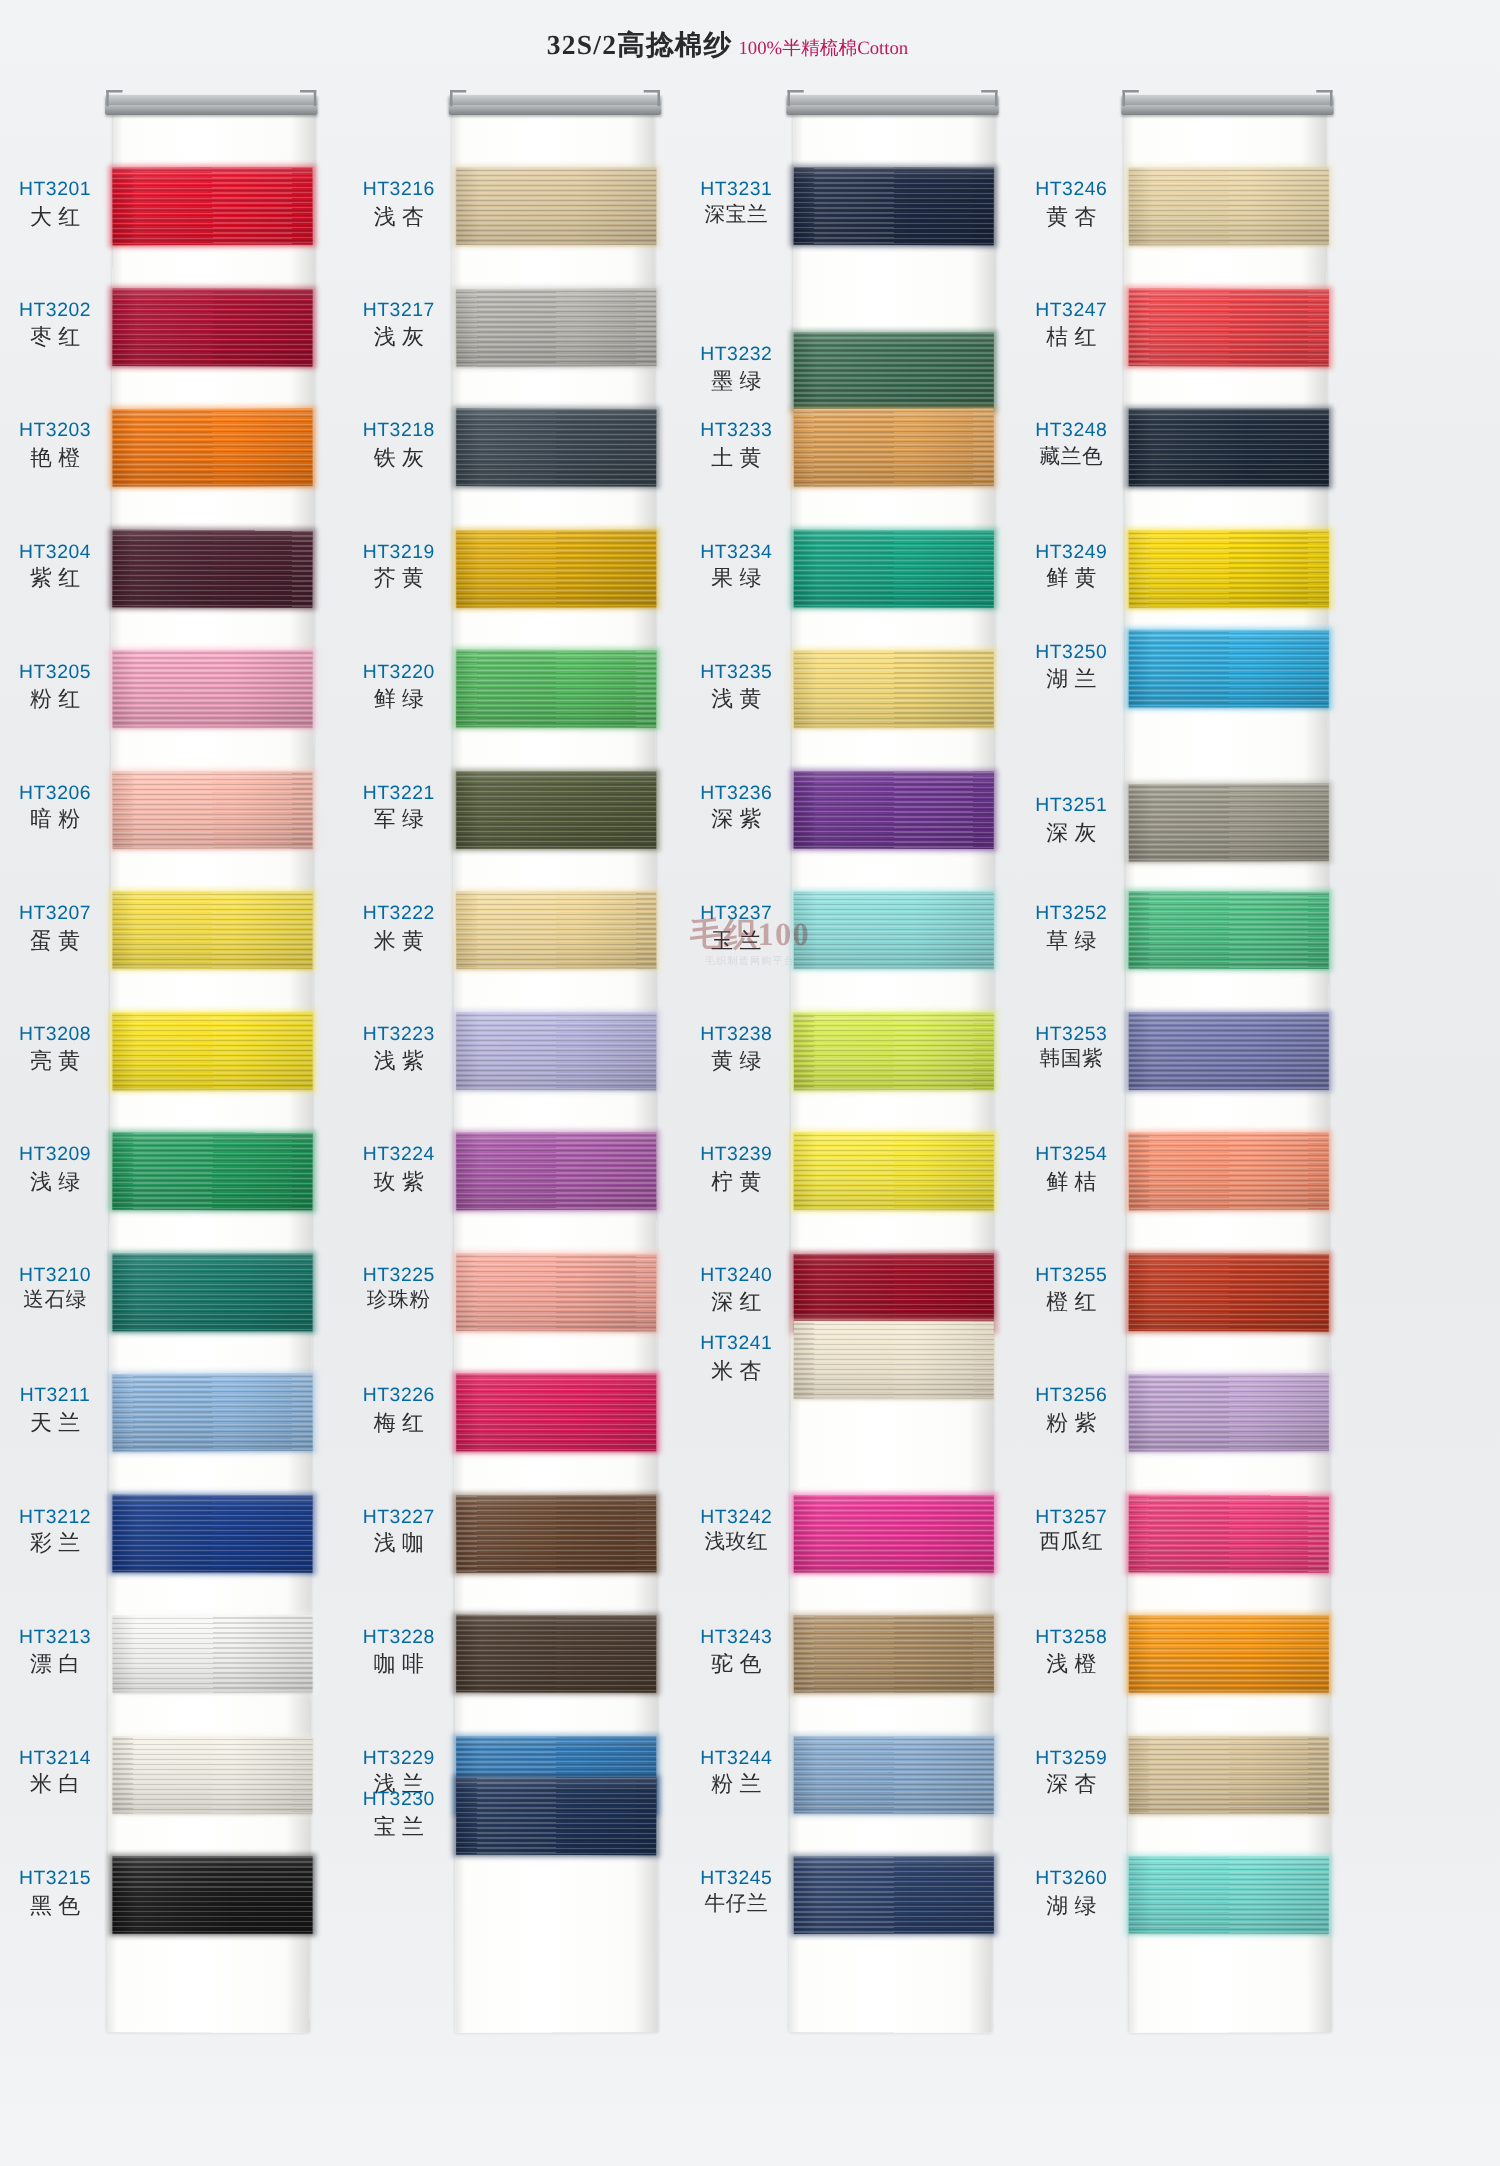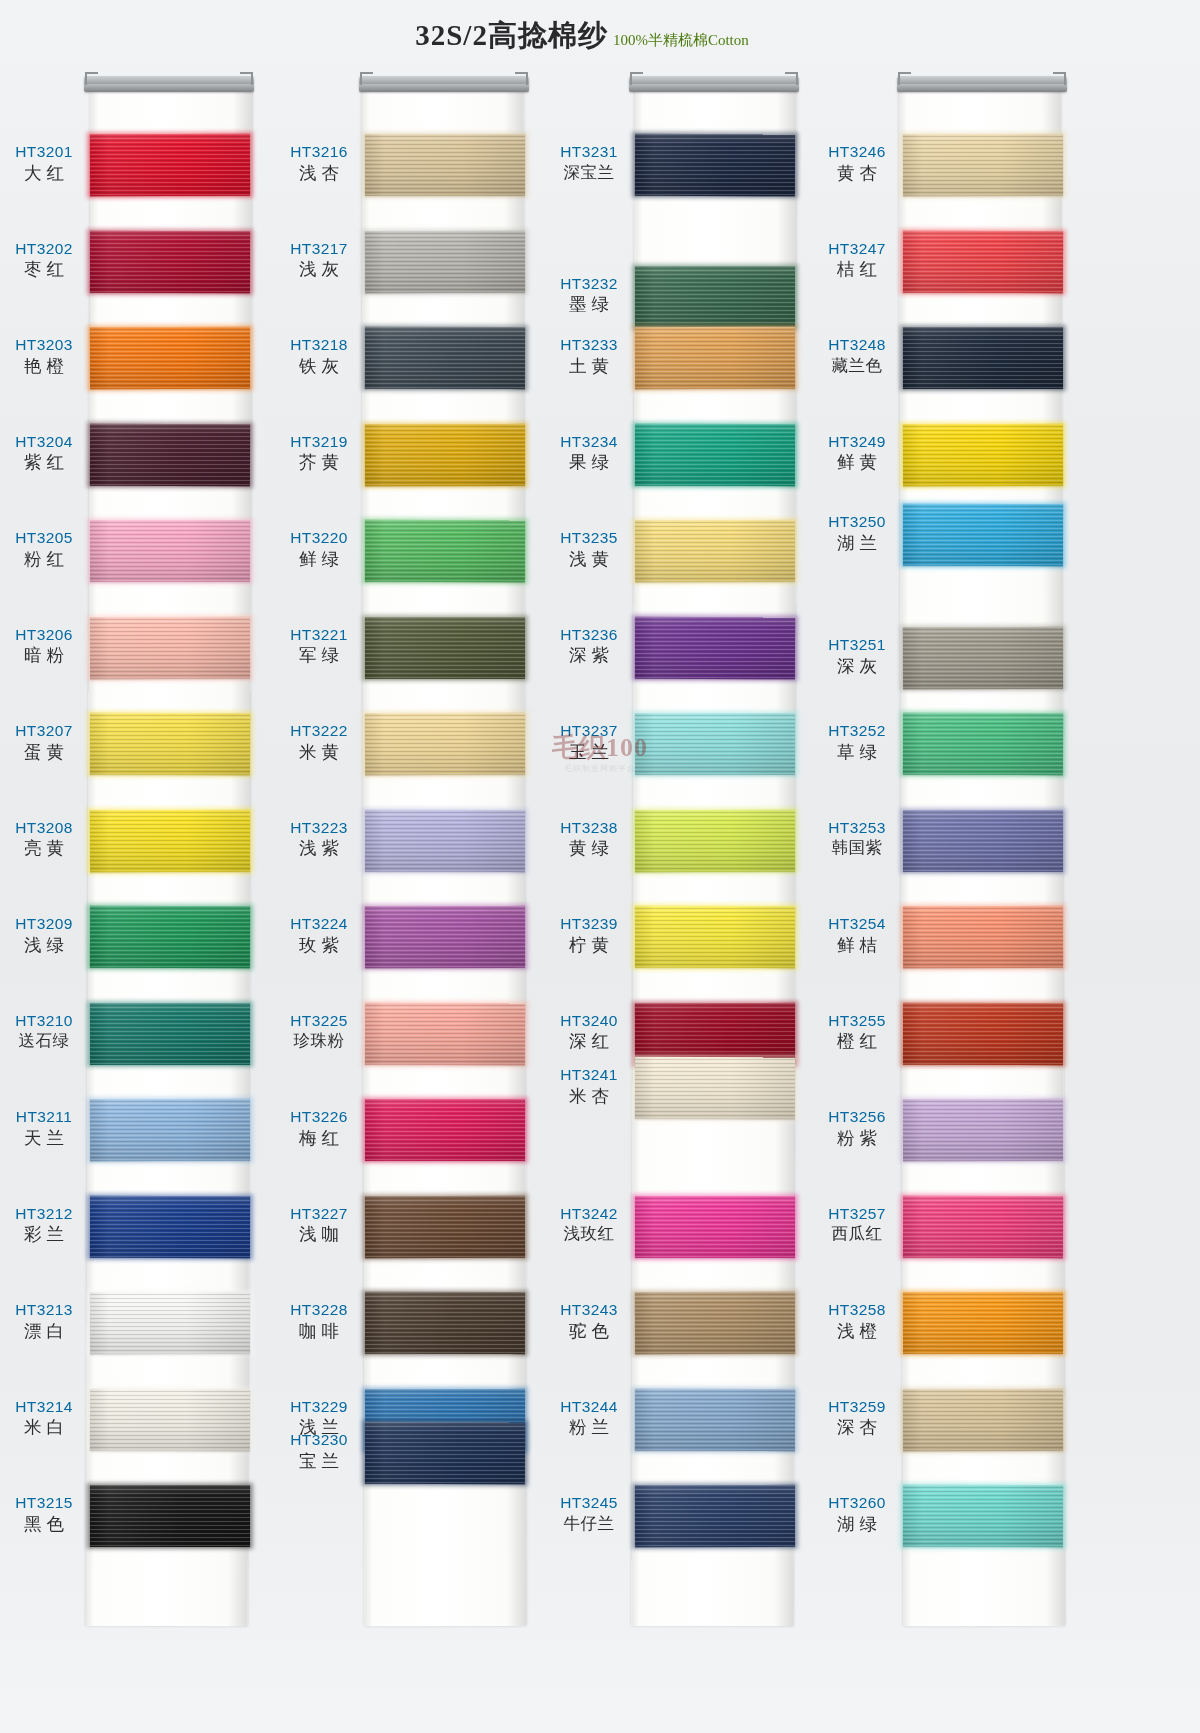--- a/index.html
+++ b/index.html
@@ -29,31 +29,31 @@
     justify-content: center;
   }
   #title-wrap {
     display: flex;
     align-items: baseline;
     gap: 2px;
     transform: translateX(-18px);
   }
   #title-main {
     font-family: "Liberation Serif", "DejaVu Serif", serif;
-    font-size: 29px;
+    font-size: 22px;
     font-weight: 600;
     letter-spacing: 1px;
     color: #2a2a2c;
   }
   #title-sub {
     font-family: "Liberation Serif", "DejaVu Serif", serif;
     font-size: 15px;
     font-weight: 500;
     letter-spacing: 0px;
-    color: #4d7c0f;
+    color: #be185d;
     padding-left: 3px;
   }
 
   
   .column {
     position: absolute;
     top: 70px;
     width: 250px;
   }
   #col-0 { left: 6px; }

